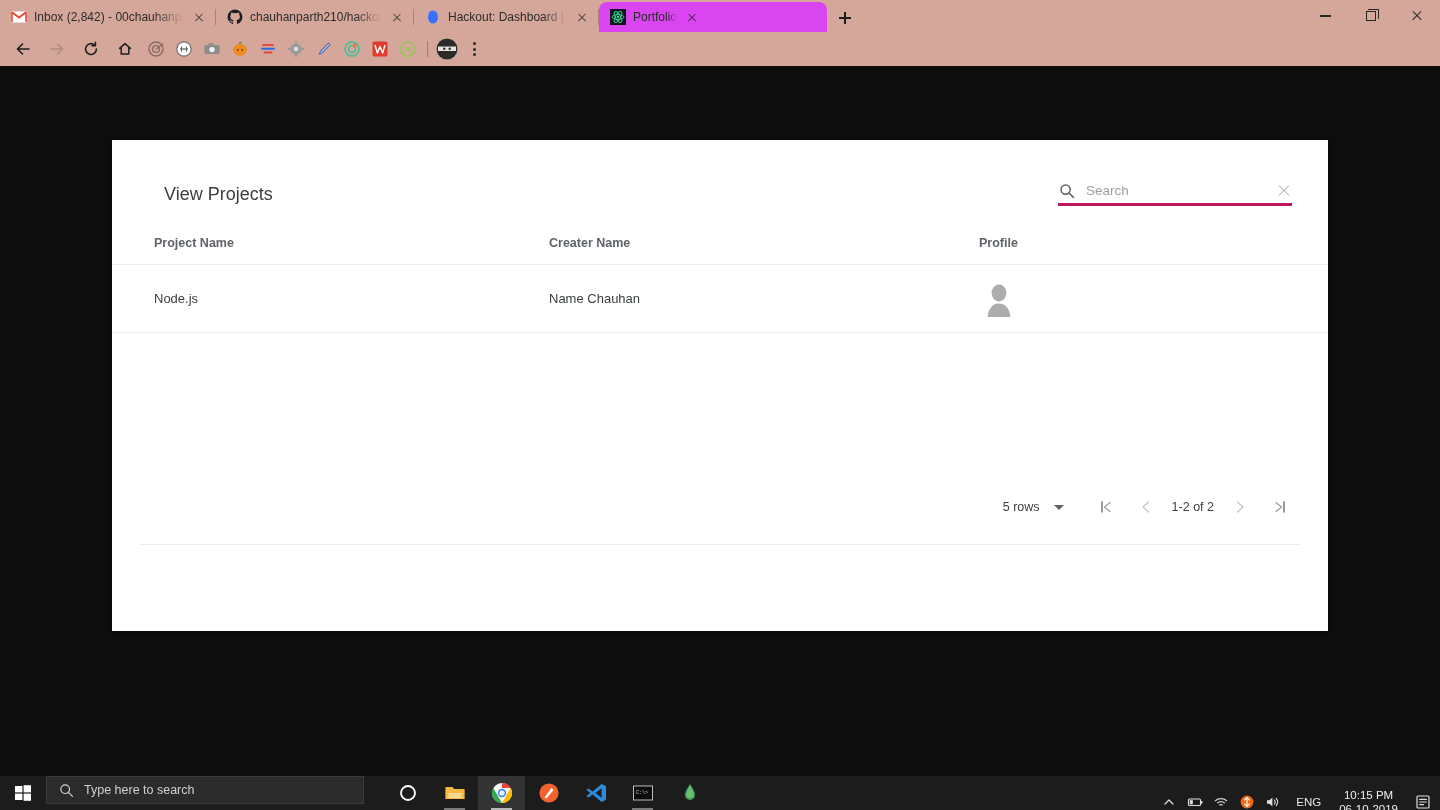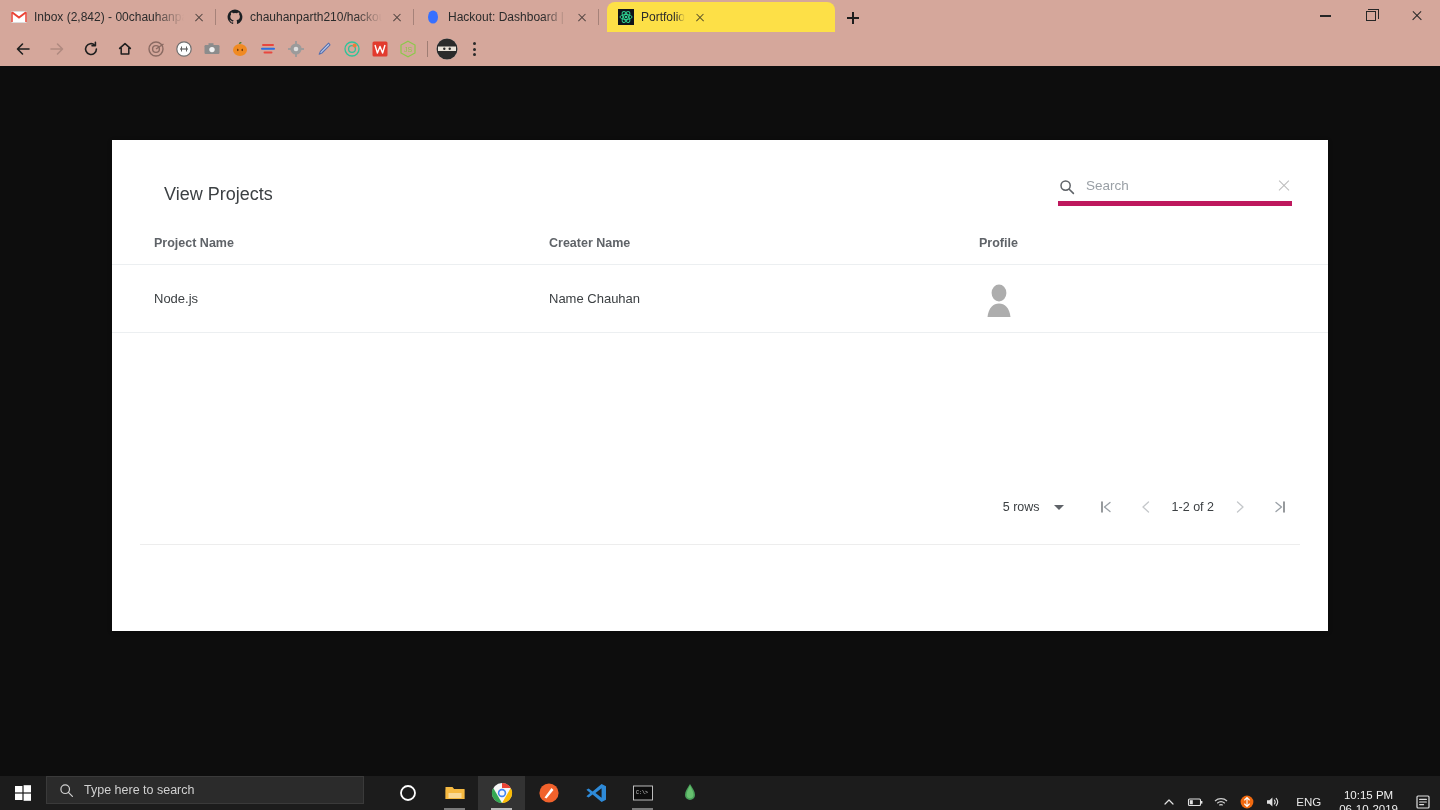--- a/index.html
+++ b/index.html
@@ -19,21 +19,21 @@
     height: 30px; display: flex; align-items: center; gap: 7px;
     padding: 0 9px 0 11px; position: relative; font-size: 12px; color: #2b2b2b;
     border-top-left-radius: 8px; border-top-right-radius: 8px;
     min-width: 0;
   }
   .tab.inactive { background: transparent; }
   .tab.inactive::after {
     content: ""; position: absolute; right: 0; top: 7px; bottom: 7px;
     width: 1px; background: rgba(0,0,0,.22);
   }
-  .tab.active { background: #fde047; margin-left: 8px; }
+  .tab.active { background: #d946ef; }
   .tab-fav { width: 16px; height: 16px; flex: 0 0 16px; position: relative; }
   .tab-title {
     white-space: nowrap; overflow: hidden; max-width: 150px;
     -webkit-mask-image: linear-gradient(to right, #000 80%, transparent 100%);
     mask-image: linear-gradient(to right, #000 80%, transparent 100%);
   }
   .tab-close {
     width: 16px; height: 16px; flex: 0 0 16px; position: relative;
     opacity: .72;
   }
@@ -105,22 +105,22 @@
   }
   .card-head {
     position: relative; height: 96px;
   }
   .page-title {
     position: absolute; left: 52px; top: 44px;
     font-size: 18px; color: #3c4043; font-weight: 400; text-align: center;
   }
   .search-wrap {
     position: absolute; right: 36px; top: 38px; width: 234px;
-    border-bottom: 5px solid #be185d; height: 28px;
-    display: flex; align-items: flex-start;
+    border-bottom: 3px solid #be185d; height: 28px;
+    display: flex; align-items: center;
   }
   .search-icon { width: 18px; height: 18px; flex: 0 0 18px; margin-right: 10px; }
   .search-input {
     border: 0; outline: none; flex: 1; font-size: 13.5px; color: #3c4043;
     font-family: "Liberation Sans", sans-serif; background: transparent; padding: 0;
   }
   .search-input::placeholder { color: #9aa0a6; }
   .search-clear { width: 16px; height: 16px; position: relative; flex: 0 0 16px; opacity: .5; }
   .search-clear::before, .search-clear::after {
     content: ""; position: absolute; left: 1px; top: 7.3px; width: 14px; height: 1.2px; background: #7a7a7a;

